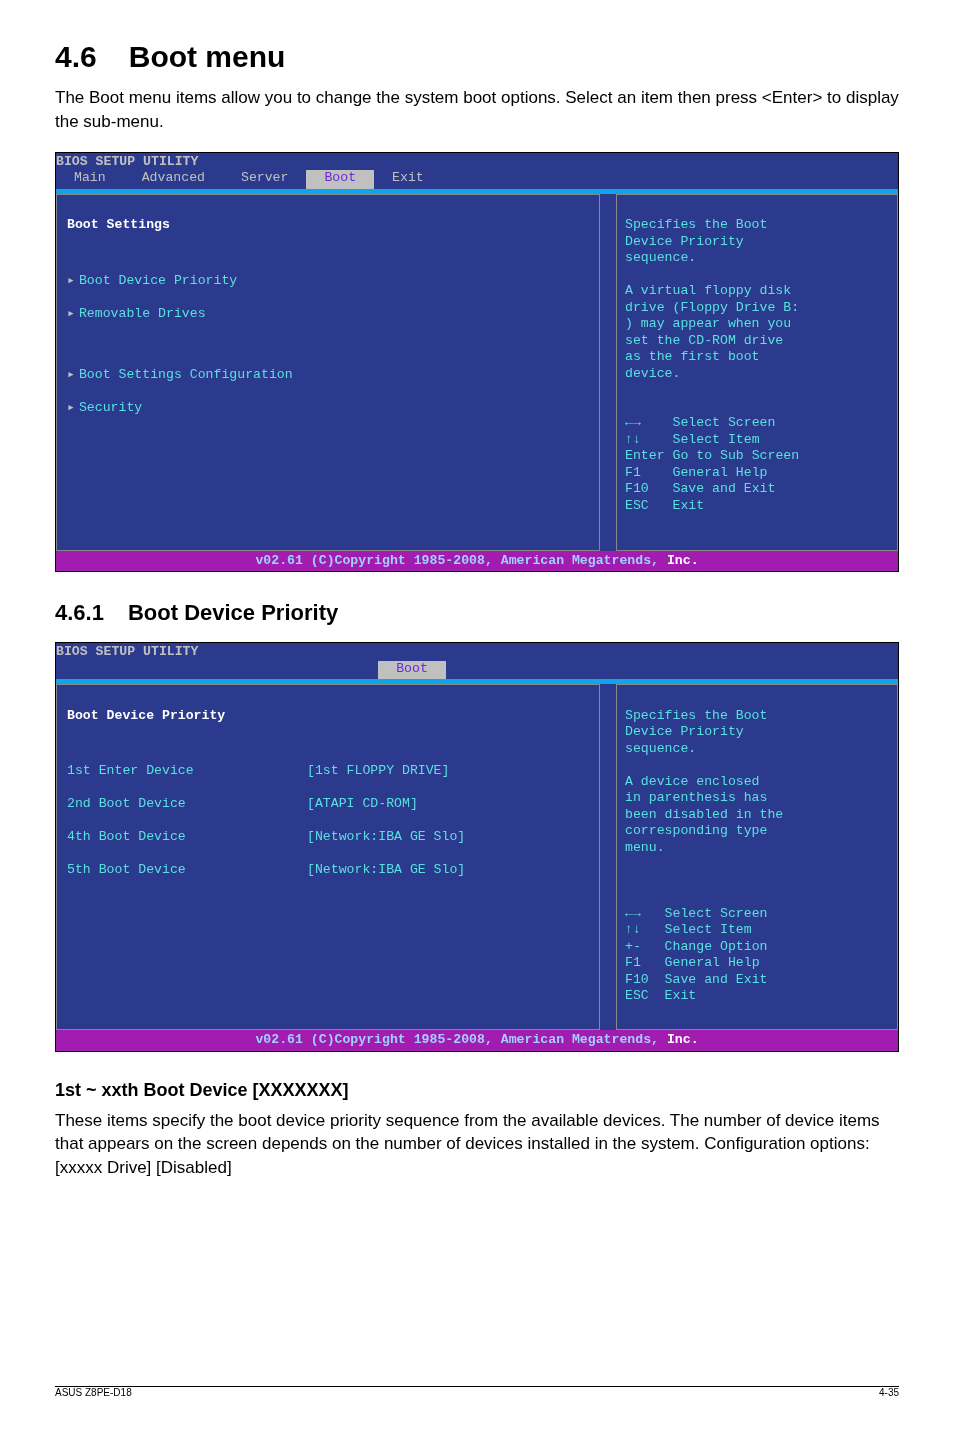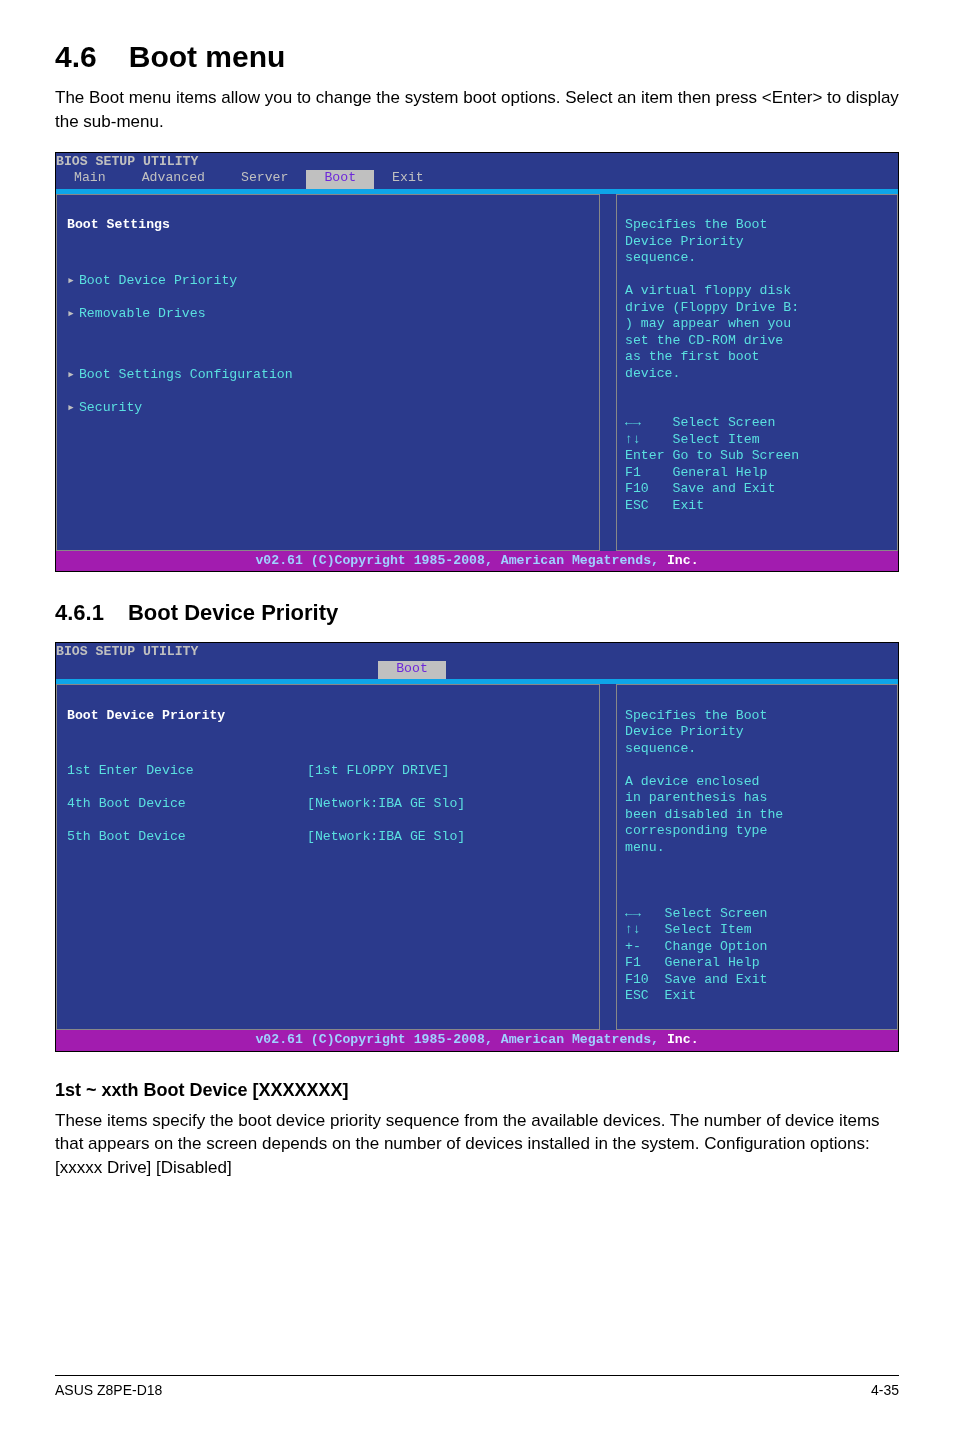--- a/index.html
+++ b/index.html
@@ -93,24 +93,23 @@
       font-size: 18px;
       font-weight: bold;
       margin: 18px 0 8px 0;
     }
     .page-footer {
       position: absolute;
       bottom: 40px;
       left: 55px;
       right: 55px;
       border-top: 1px solid #000;
-      padding-top: 6px;
       display: flex;
       justify-content: space-between;
-      font-size: 14px;
+      font-size: 10px;
     }
   </style>
 </head>
 <body>
 
 <h1 class="section-title">
   <span class="num">4.6</span><span>Boot menu</span>
 </h1>
 
 <p class="body-text">The Boot menu items allow you to change the system boot options. Select an item then press &lt;Enter&gt; to display the sub-menu.</p>
@@ -165,20 +164,21 @@
 <div class="bios-box">
   <div class="bios-header">BIOS SETUP UTILITY</div>
   <div class="bios-tabs" style="justify-content:center;">
     <span class="active" style="margin-left:-130px;">Boot</span>
   </div>
   <div class="bios-body">
     <div class="bios-left" style="padding-bottom:90px;">
 <span class="white-head">Boot Device Priority</span>
 <span class="row" style="height:6px;"></span>
 <span class="row"><span style="display:inline-block;width:240px;">1st Enter Device</span><span>[1st FLOPPY DRIVE]</span></span>
+<span class="row"><span style="display:inline-block;width:240px;">2nd Boot Device</span><span>[ATAPI CD-ROM]</span></span>
 <span class="row"><span style="display:inline-block;width:240px;">4th Boot Device</span><span>[Network:IBA GE Slo]</span></span>
 <span class="row"><span style="display:inline-block;width:240px;">5th Boot Device</span><span>[Network:IBA GE Slo]</span></span>
     </div>
     <div class="bios-right">
 <span>Specifies the Boot
 Device Priority
 sequence.
 
 A device enclosed
 in parenthesis has

